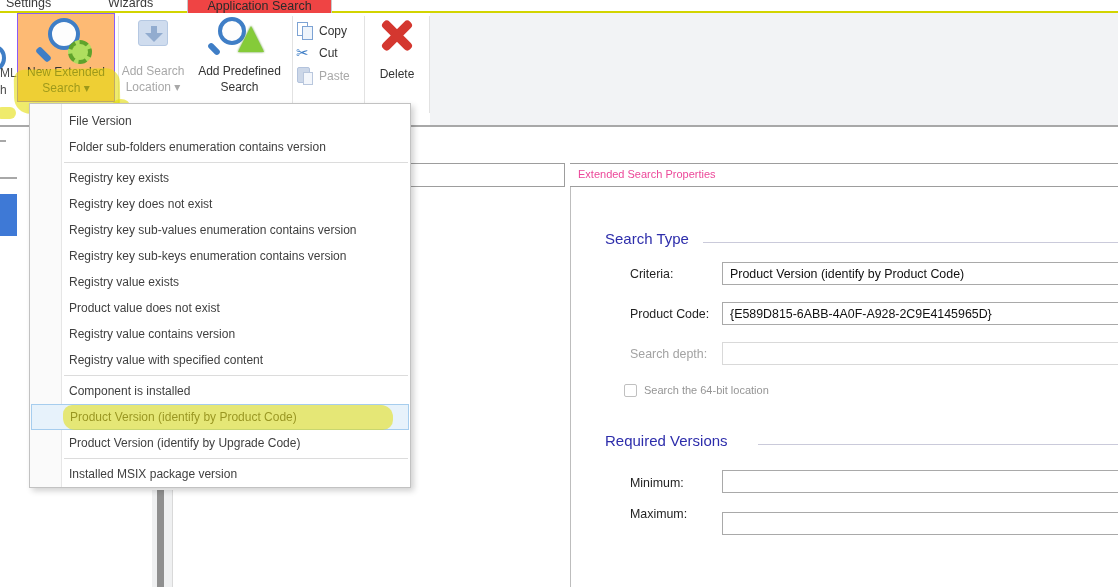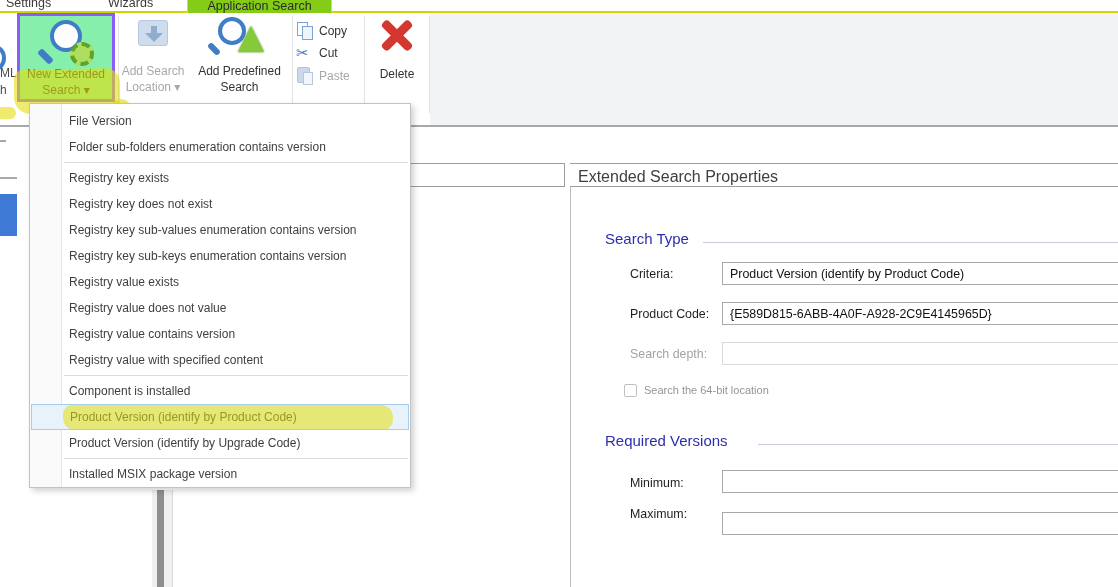--- a/index.html
+++ b/index.html
@@ -8,41 +8,41 @@
   #canvas { position:relative; width:1118px; height:587px; overflow:hidden; background:#fff; }
 
   
   .tabrow { position:absolute; left:0; top:0; width:1118px; height:13px; background:#fff; overflow:hidden; z-index:8; }
   .tabline { position:absolute; top:11px; height:2px; background:#d2d400; }
   .tabline.seg1 { left:0; width:187px; }
   .tabline.seg2 { left:332px; width:786px; }
   .tab-label { position:absolute; top:-4px; font-size:12.5px; color:#3a3a3a; white-space:nowrap; }
   .tab-settings { left:6px; }
   .tab-wizards { left:108px; }
-  .tab-active { position:absolute; left:187px; top:0; width:145px; height:13px; background:#84cc16;
+  .tab-active { position:absolute; left:187px; top:0; width:145px; height:13px; background:#ef4444;
                 border-left:1px solid #c9c9c9; border-right:1px solid #c9c9c9; text-align:center; }
   .tab-active span { position:relative; top:-4px; font-size:12.5px; color:#2b2b2b; }
 
   
   .ribbon { position:absolute; left:0; top:13px; width:1118px; height:114px; background:#fff;
             border-bottom:2px solid #a8a8a8; z-index:7; }
   .ribbon-right-zone { position:absolute; left:430px; top:0; width:688px; height:112px; background:#f2f3f5; }
   .rib-sep { position:absolute; top:3px; height:97px; width:1px; background:#e2e2e2; }
 
   .btn-big { position:absolute; top:0; height:89px; text-align:center; }
   .btn-big .lbl { position:absolute; left:0; right:0; top:50px; font-size:12px; line-height:16px; color:#333; }
   .btn-big .lbl.dis { color:#a8a8a8; }
 
   
   .clip-frag { position:absolute; font-size:12px; color:#4a4a4a; }
   .clip-arc { position:absolute; left:-16px; top:32px; width:22px; height:26px;
               border:4px solid #3f7ec6; border-radius:50%; background:transparent; }
 
   
-  .btn-nes { left:17px; width:98px; border:3px solid #8b5cf6; background:#86efac; }
+  .btn-nes { left:17px; width:98px; border:1px solid #8b5cf6; background:#fdba74; }
   .ring { position:absolute; border-radius:50%; border:4px solid #3f7ec6; background:#fdfdfd; }
   .nes-ring { left:30px; top:4px; width:32px; height:32px; }
   .nes-handle { position:absolute; left:17px; top:37px; width:17px; height:7px; background:#3f7ec6;
                 border-radius:3px; transform:rotate(45deg); }
   .nes-gear { position:absolute; left:50px; top:26px; width:24px; height:24px; border-radius:50%;
               border:4px dashed #5fa32b; background:#aede5f; }
 
   
   .btn-asl { left:120px; width:66px; }
   .asl-box { position:absolute; left:18px; top:7px; width:30px; height:26px; background:#cfdcee;
@@ -93,21 +93,21 @@
   .mid-header { position:absolute; left:30px; top:163px; width:535px; height:24px; background:#fff;
                 border:1px solid #9d9d9d; z-index:3; }
   .splitterbar { position:absolute; left:152px; top:490px; width:21px; height:97px; background:#eff0f1;
                  border-right:1px solid #d9d9d9; z-index:3; }
   .splitterbar .thumb { position:absolute; left:5px; top:0; width:7px; height:97px; background:#8f8f8f; }
 
   
   .rp-vline { position:absolute; left:570px; top:163px; width:1px; height:424px; background:#bdbdbd; z-index:3; }
   .rp-header { position:absolute; left:570px; top:163px; width:552px; height:24px; background:#fff;
                border-top:1px solid #9d9d9d; border-bottom:1px solid #9d9d9d; z-index:4; }
-  .rp-header span { position:absolute; left:8px; top:4px; font-size:16px; color:#404040; }
+  .rp-header span { position:absolute; left:8px; top:4px; font-size:11px; color:#ec4899; }
 
   .group-title { position:absolute; font-size:15px; color:#2d2dab; z-index:4; }
   .group-rule { position:absolute; height:1px; background:#cacada; z-index:4; }
 
   .fld-label { position:absolute; font-size:12.4px; color:#1f1f1f; z-index:4; }
   .fld-label.dis { color:#a3a3a3; }
   .fld-input { position:absolute; height:23px; width:404px; left:722px; border:1px solid #a9a9a9; background:#fff;
                font-family:"Liberation Sans",sans-serif; font-size:12.4px; color:#111; padding:2px 7px; z-index:4; }
   .fld-input:disabled { border-color:#d9d9d9; background:#fff; }
   .cbx { position:absolute; left:624px; top:384px; width:13px; height:13px; background:#fff;
@@ -257,21 +257,21 @@
     <div class="menu-gutter"></div>
     <div class="menu-list" id="menu-list">
         <div class="menu-item">File Version</div>
         <div class="menu-item">Folder sub-folders enumeration contains version</div>
         <div class="menu-sep"></div>
         <div class="menu-item">Registry key exists</div>
         <div class="menu-item">Registry key does not exist</div>
         <div class="menu-item">Registry key sub-values enumeration contains version</div>
         <div class="menu-item">Registry key sub-keys enumeration contains version</div>
         <div class="menu-item">Registry value exists</div>
-        <div class="menu-item">Registry value does not value</div>
+        <div class="menu-item">Product value does not exist</div>
         <div class="menu-item">Registry value contains version</div>
         <div class="menu-item">Registry value with specified content</div>
         <div class="menu-sep"></div>
         <div class="menu-item">Component is installed</div>
         <div class="menu-item hl">Product Version (identify by Product Code)<div class="mk-menu-item"></div></div>
         <div class="menu-item">Product Version (identify by Upgrade Code)</div>
         <div class="menu-sep"></div>
         <div class="menu-item">Installed MSIX package version</div>
       </div>
   </div>

